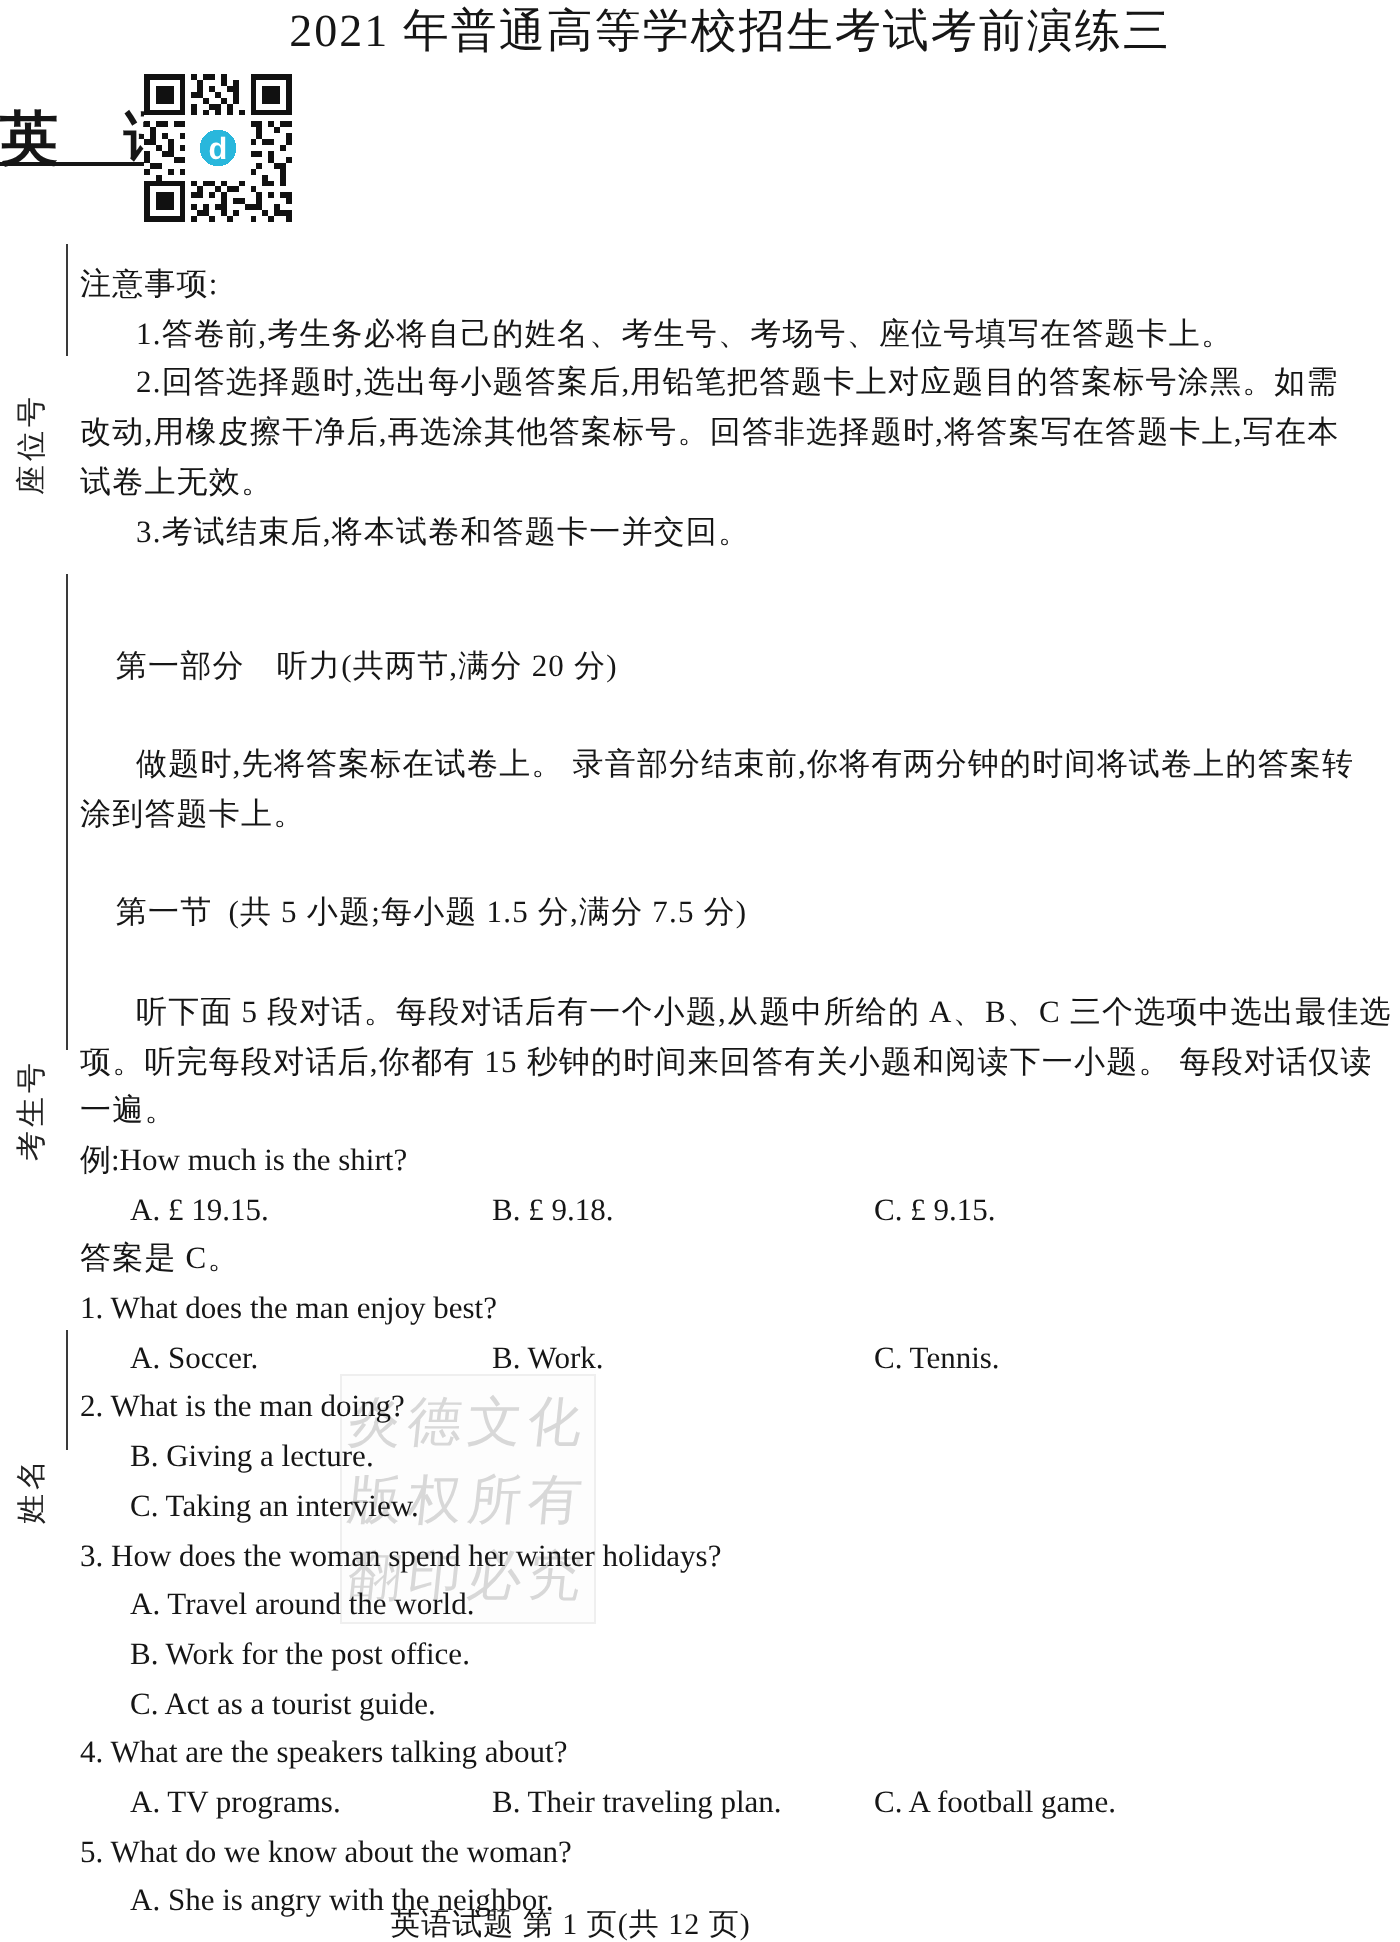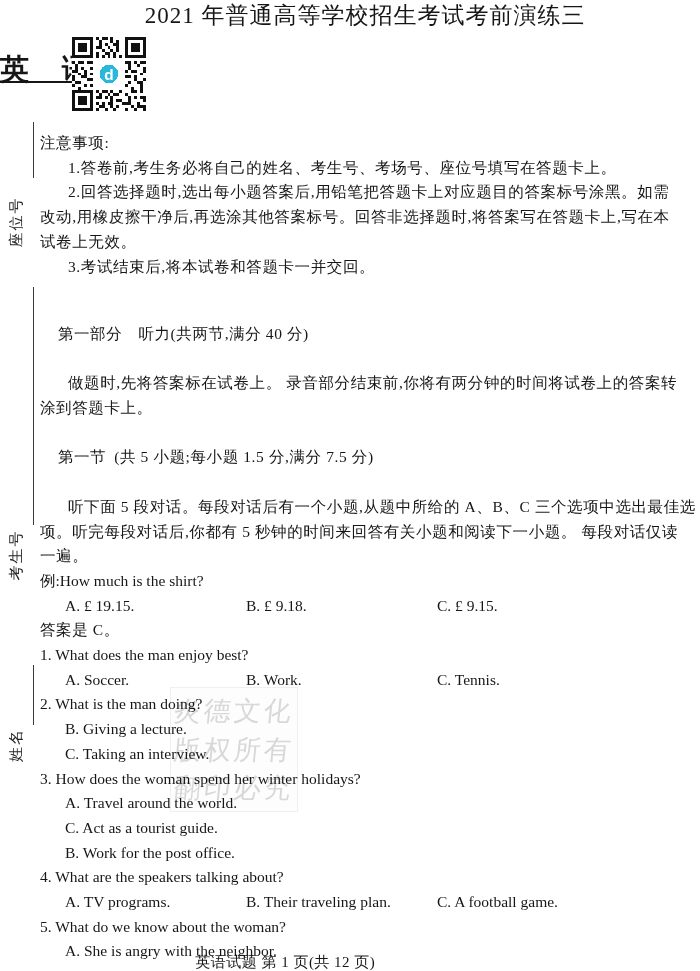--- a/index.html
+++ b/index.html
@@ -199,29 +199,29 @@
 
 <div id="content">
   <div class="ln cjk b">注意事项:</div>
   <div class="ln cjk ind">1.答卷前,考生务必将自己的姓名、考生号、考场号、座位号填写在答题卡上。</div>
   <div class="ln cjk ind">2.回答选择题时,选出每小题答案后,用铅笔把答题卡上对应题目的答案标号涂黑。如需</div>
   <div class="ln cjk">改动,用橡皮擦干净后,再选涂其他答案标号。回答非选择题时,将答案写在答题卡上,写在本</div>
   <div class="ln cjk">试卷上无效。</div>
   <div class="ln cjk ind">3.考试结束后,将本试卷和答题卡一并交回。</div>
 
   <div class="ln cjk gap-before">
-    <span class="b">第一部分　听力</span><span class="note">(共两节,满分 40 分)</span>
+    <span class="b">第一部分　听力</span><span class="note">(共两节,满分 20 分)</span>
   </div>
   <div class="ln cjk ind">做题时,先将答案标在试卷上。 录音部分结束前,你将有两分钟的时间将试卷上的答案转</div>
   <div class="ln cjk">涂到答题卡上。</div>
   <div class="ln cjk">
     <span class="b">第一节</span><span class="note sect-note-gap">(共 5 小题;每小题 1.5 分,满分 7.5 分)</span>
   </div>
   <div class="ln cjk ind">听下面 5 段对话。每段对话后有一个小题,从题中所给的 A、B、C 三个选项中选出最佳选</div>
-  <div class="ln cjk">项。听完每段对话后,你都有 5 秒钟的时间来回答有关小题和阅读下一小题。 每段对话仅读</div>
+  <div class="ln cjk">项。听完每段对话后,你都有 15 秒钟的时间来回答有关小题和阅读下一小题。 每段对话仅读</div>
   <div class="ln cjk">一遍。</div>
 
   <div class="ln">例:How much is the shirt?</div>
   <div class="ln opt-row">
     <span class="col-a">A. £ 19.15.</span>
     <span class="col-b">B. £ 9.18.</span>
     <span class="col-c">C. £ 9.15.</span>
   </div>
   <div class="ln cjk">答案是 C。</div>
 
@@ -231,22 +231,22 @@
     <span class="col-b">B. Work.</span>
     <span class="col-c">C. Tennis.</span>
   </div>
 
   <div class="ln">2. What is the man doing?</div>
   <div class="ln optind">B. Giving a lecture.</div>
   <div class="ln optind">C. Taking an interview.</div>
 
   <div class="ln">3. How does the woman spend her winter holidays?</div>
   <div class="ln optind">A. Travel around the world.</div>
+  <div class="ln optind">B. Work for the post office.</div>
   <div class="ln optind">C. Act as a tourist guide.</div>
-  <div class="ln optind">B. Work for the post office.</div>
 
   <div class="ln">4. What are the speakers talking about?</div>
   <div class="ln opt-row">
     <span class="col-a">A. TV programs.</span>
     <span class="col-b">B. Their traveling plan.</span>
     <span class="col-c">C. A football game.</span>
   </div>
 
   <div class="ln">5. What do we know about the woman?</div>
   <div class="ln optind">A. She is angry with the neighbor.</div>

